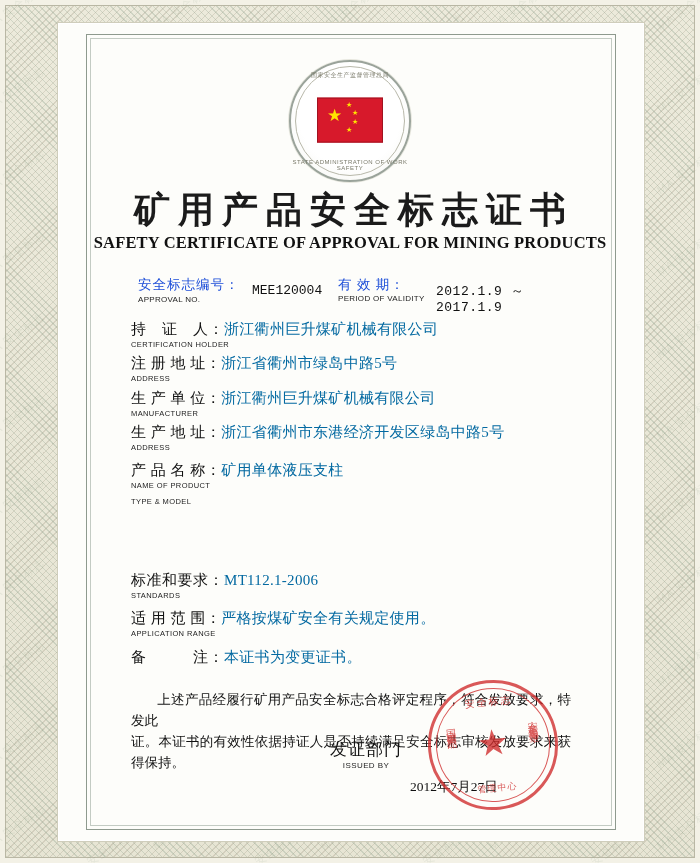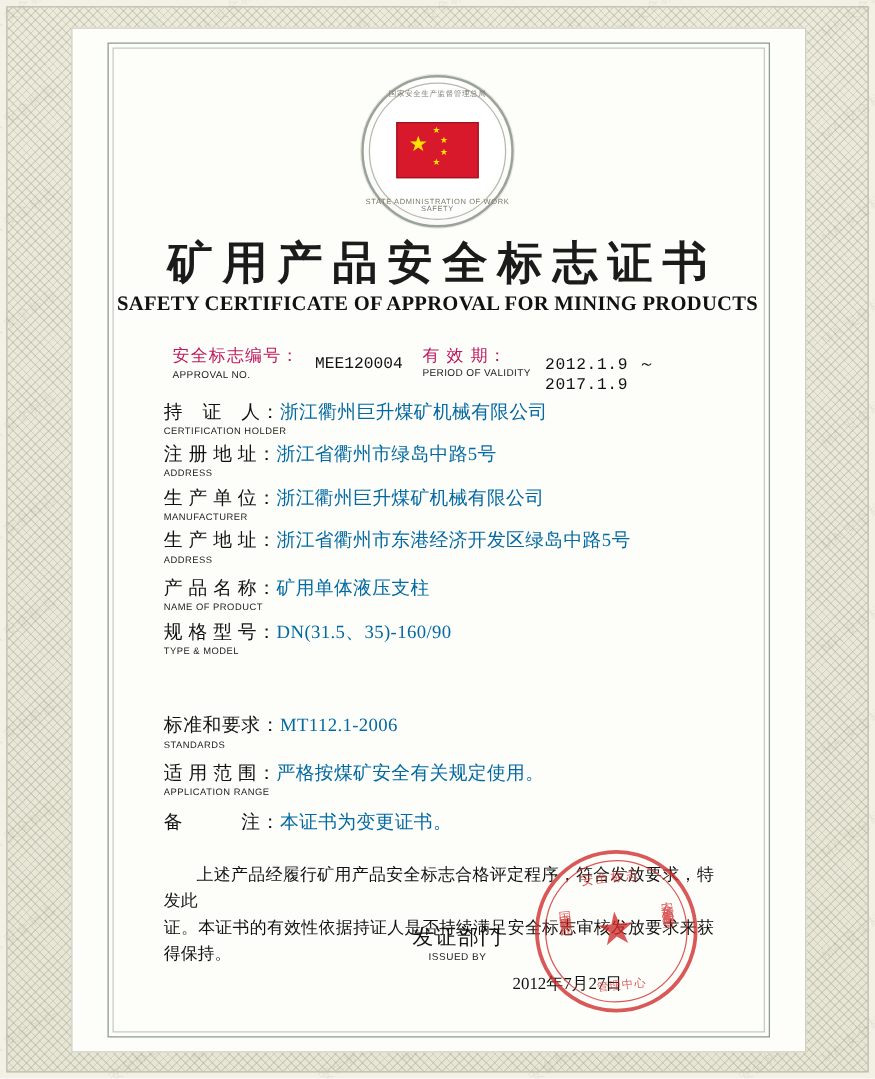--- a/index.html
+++ b/index.html
@@ -180,23 +180,23 @@
 
   
   .row-approval {
     position: absolute;
     left: 138px;
     top: 276px;
     width: 430px;
     height: 34px;
   }
   .lbl-cn {
-    font-family: Liberation Sans, sans-serif;
+    font-family: Liberation Serif, serif;
     font-size: 13.5px;
-    color: #be185d;
+    color: #1d4ed8;
     letter-spacing: 1px;
   }
   .lbl-en {
     font-family: "Liberation Sans", sans-serif;
     font-size: 8px;
     color: #222;
     letter-spacing: 0.3px;
     text-transform: uppercase;
   }
   .val {
@@ -515,21 +515,20 @@
       </div>
       <div class="field" style="top: 423px;">
         <div class="f-cn"><span class="f-label-cn">生 产 地 址：</span><span class="f-value">浙江省衢州市东港经济开发区绿岛中路5号</span></div>
         <div class="f-en">ADDRESS</div>
       </div>
       <div class="field" style="top: 461px;">
         <div class="f-cn"><span class="f-label-cn">产 品 名 称：</span><span class="f-value">矿用单体液压支柱</span></div>
         <div class="f-en">NAME OF PRODUCT</div>
       </div>
       <div class="field" style="top: 496px;">
-        <div class="f-cn"><span class="f-label-cn">规 格 型 号：</span><span class="f-value val-mono">DN(31.5、35)-160/90</span></div>
         <div class="f-en">TYPE &amp; MODEL</div>
       </div>
       <div class="field" style="top: 571px;">
         <div class="f-cn"><span class="f-label-cn">标准和要求：</span><span class="f-value val-mono">MT112.1-2006</span></div>
         <div class="f-en">STANDARDS</div>
       </div>
       <div class="field" style="top: 609px;">
         <div class="f-cn"><span class="f-label-cn">适 用 范 围：</span><span class="f-value">严格按煤矿安全有关规定使用。</span></div>
         <div class="f-en">APPLICATION RANGE</div>
       </div>

